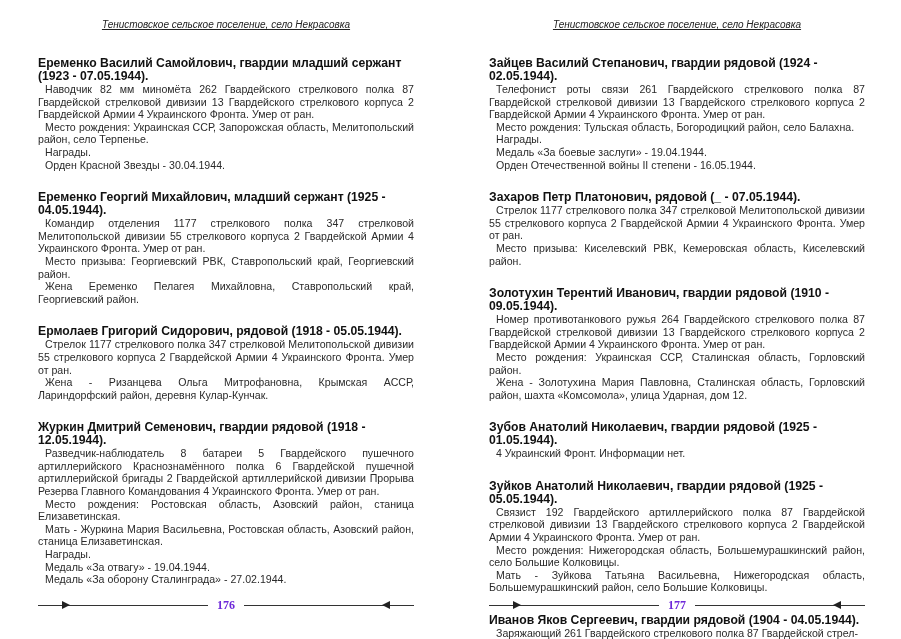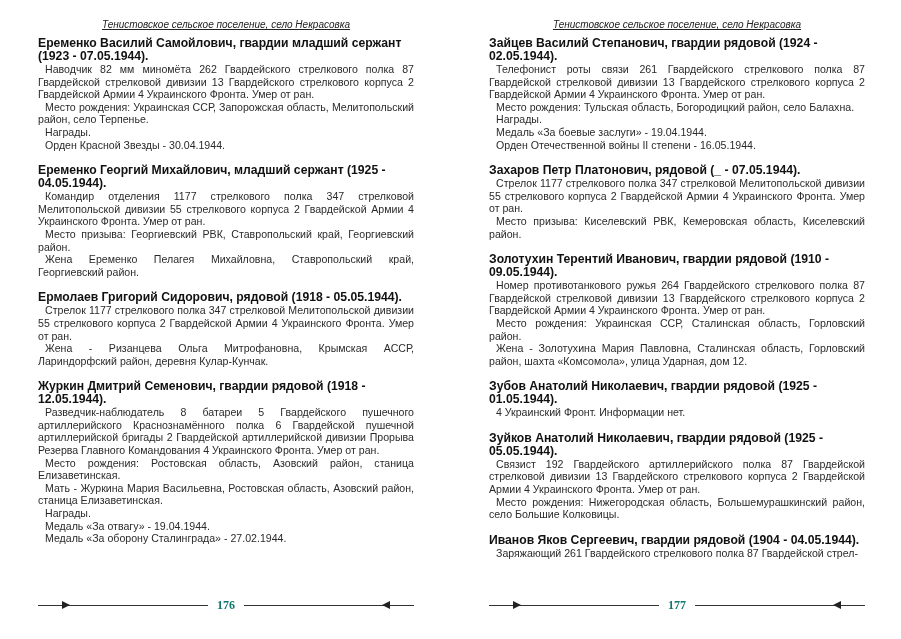--- a/index.html
+++ b/index.html
@@ -4,33 +4,33 @@
 <style>
   html, body { margin: 0; padding: 0; background: #ffffff; }
   body { width: 901px; height: 639px; position: relative; overflow: hidden;
          font-family: "Liberation Sans", sans-serif; color: #1a1a1a; }
   .page { position: absolute; top: 0; width: 376px; height: 546px; }
   .page.left { left: 38px; }
   .page.right { left: 489px; }
   .running-head { position: absolute; top: 19px; left: 0; width: 376px; text-align: center;
                   font-size: 10px; font-style: italic; text-decoration: underline; color: #222; }
   .content { position: absolute; top: 37px; left: 0; width: 376px; }
-  .entry { margin-bottom: 13px; }
+  .entry { margin-bottom: 13px; margin-top: 20px; }
   .entry-title { font-weight: bold; font-size: 12.2px; line-height: 13px; color: #111; }
   .para { font-size: 10.6px; line-height: 12.6px; text-align: justify; text-indent: 7px; color: #2a2a2a; }
   .footer { position: absolute; top: 598px; left: 0; width: 376px; height: 14px; }
   .footer .rule { position: absolute; top: 7px; height: 1px; background: #333; }
   .footer .rule.l { left: 0; width: 170px; }
   .footer .rule.r { right: 0; width: 170px; }
   .footer .arrow { position: absolute; top: 3px; width: 0; height: 0;
                    border-top: 4px solid transparent; border-bottom: 4px solid transparent; }
   .footer .arrow.l { left: 24px; border-left: 8px solid #222; }
   .footer .arrow.r { right: 24px; border-right: 8px solid #222; }
   .footer .num { position: absolute; top: 0; left: 0; width: 376px; text-align: center;
-                 font-family: "Liberation Serif", serif; font-weight: bold; font-size: 12px; color: #0f766e; }
+                 font-family: "Liberation Serif", serif; font-weight: bold; font-size: 12px; color: #6d28d9; }
 </style>
 </head>
 <body>
 
 <div class="page left">
   <div class="running-head">Тенистовское сельское поселение, село Некрасовка</div>
   <div class="content">
       <div class="entry">
         <div class="entry-title">Еременко Василий Самойлович, гвардии младший сержант (1923 - 07.05.1944).</div>
         <div class="para">Наводчик 82 мм миномёта 262 Гвардейского стрелкового полка 87 Гвардейской стрелковой дивизии 13 Гвардейского стрелкового корпуса 2 Гвардейской Армии 4 Украинского Фронта. Умер от ран.</div>
@@ -91,20 +91,21 @@
         <div class="para">Жена - Золотухина Мария Павловна, Сталинская область, Горловский район, шахта «Комсомола», улица Ударная, дом 12.</div>
       </div>
       <div class="entry">
         <div class="entry-title">Зубов Анатолий Николаевич, гвардии рядовой (1925 - 01.05.1944).</div>
         <div class="para">4 Украинский Фронт. Информации нет.</div>
       </div>
       <div class="entry">
         <div class="entry-title">Зуйков Анатолий Николаевич, гвардии рядовой (1925 - 05.05.1944).</div>
         <div class="para">Связист 192 Гвардейского артиллерийского полка 87 Гвардейской стрелковой дивизии 13 Гвардейского стрелкового корпуса 2 Гвардейской Армии 4 Украинского Фронта. Умер от ран.</div>
         <div class="para">Место рождения: Нижегородская область, Большемурашкинский район, село Большие Колковицы.</div>
+        <div class="para">Мать - Зуйкова Татьяна Васильевна, Нижегородская область, Большемурашкинский район, село Большие Колковицы.</div>
       </div>
       <div class="entry">
         <div class="entry-title">Иванов Яков Сергеевич, гвардии рядовой (1904 - 04.05.1944).</div>
         <div class="para">Заряжающий 261 Гвардейского стрелкового полка 87 Гвардейской стрел-</div>
       </div>
     </div>
   <div class="footer">
     <div class="rule l"></div>
     <div class="arrow l"></div>
     <div class="rule r"></div>

